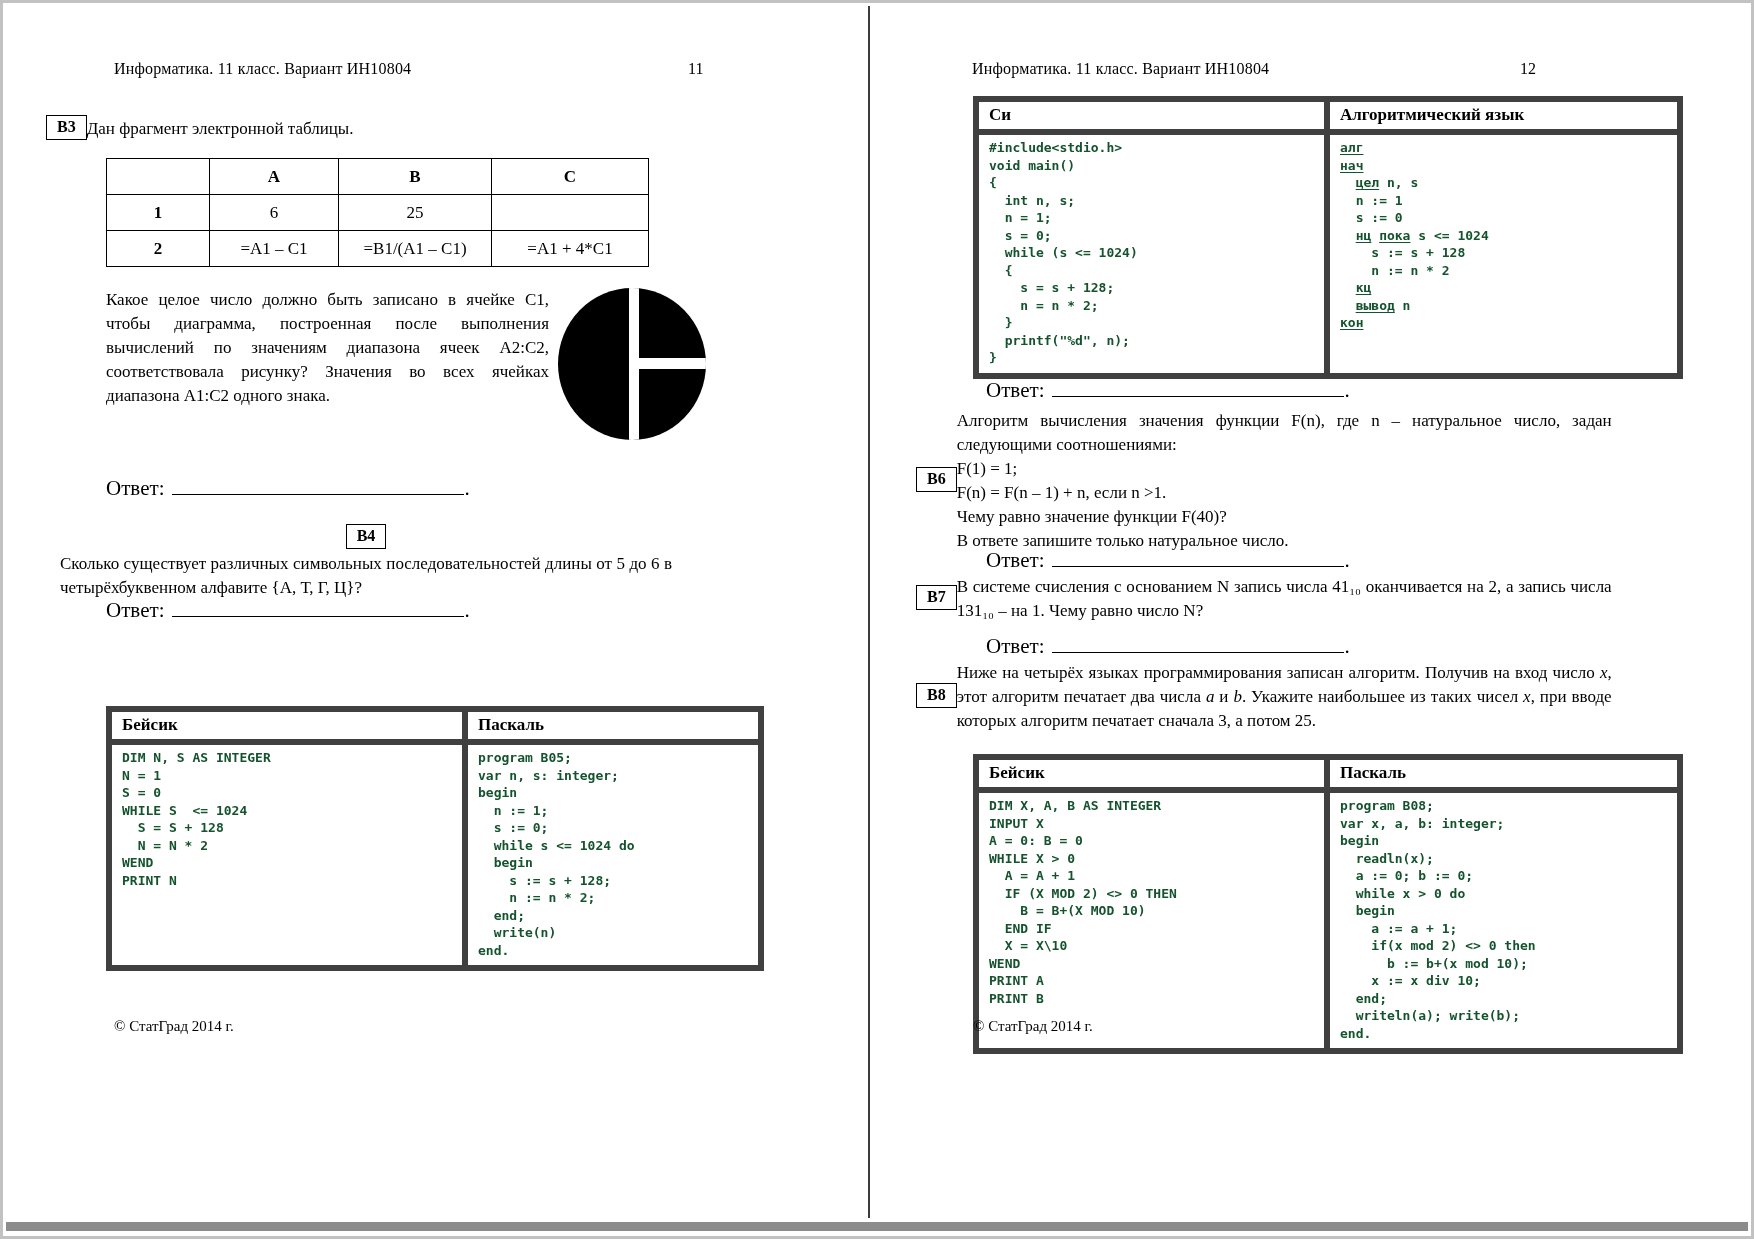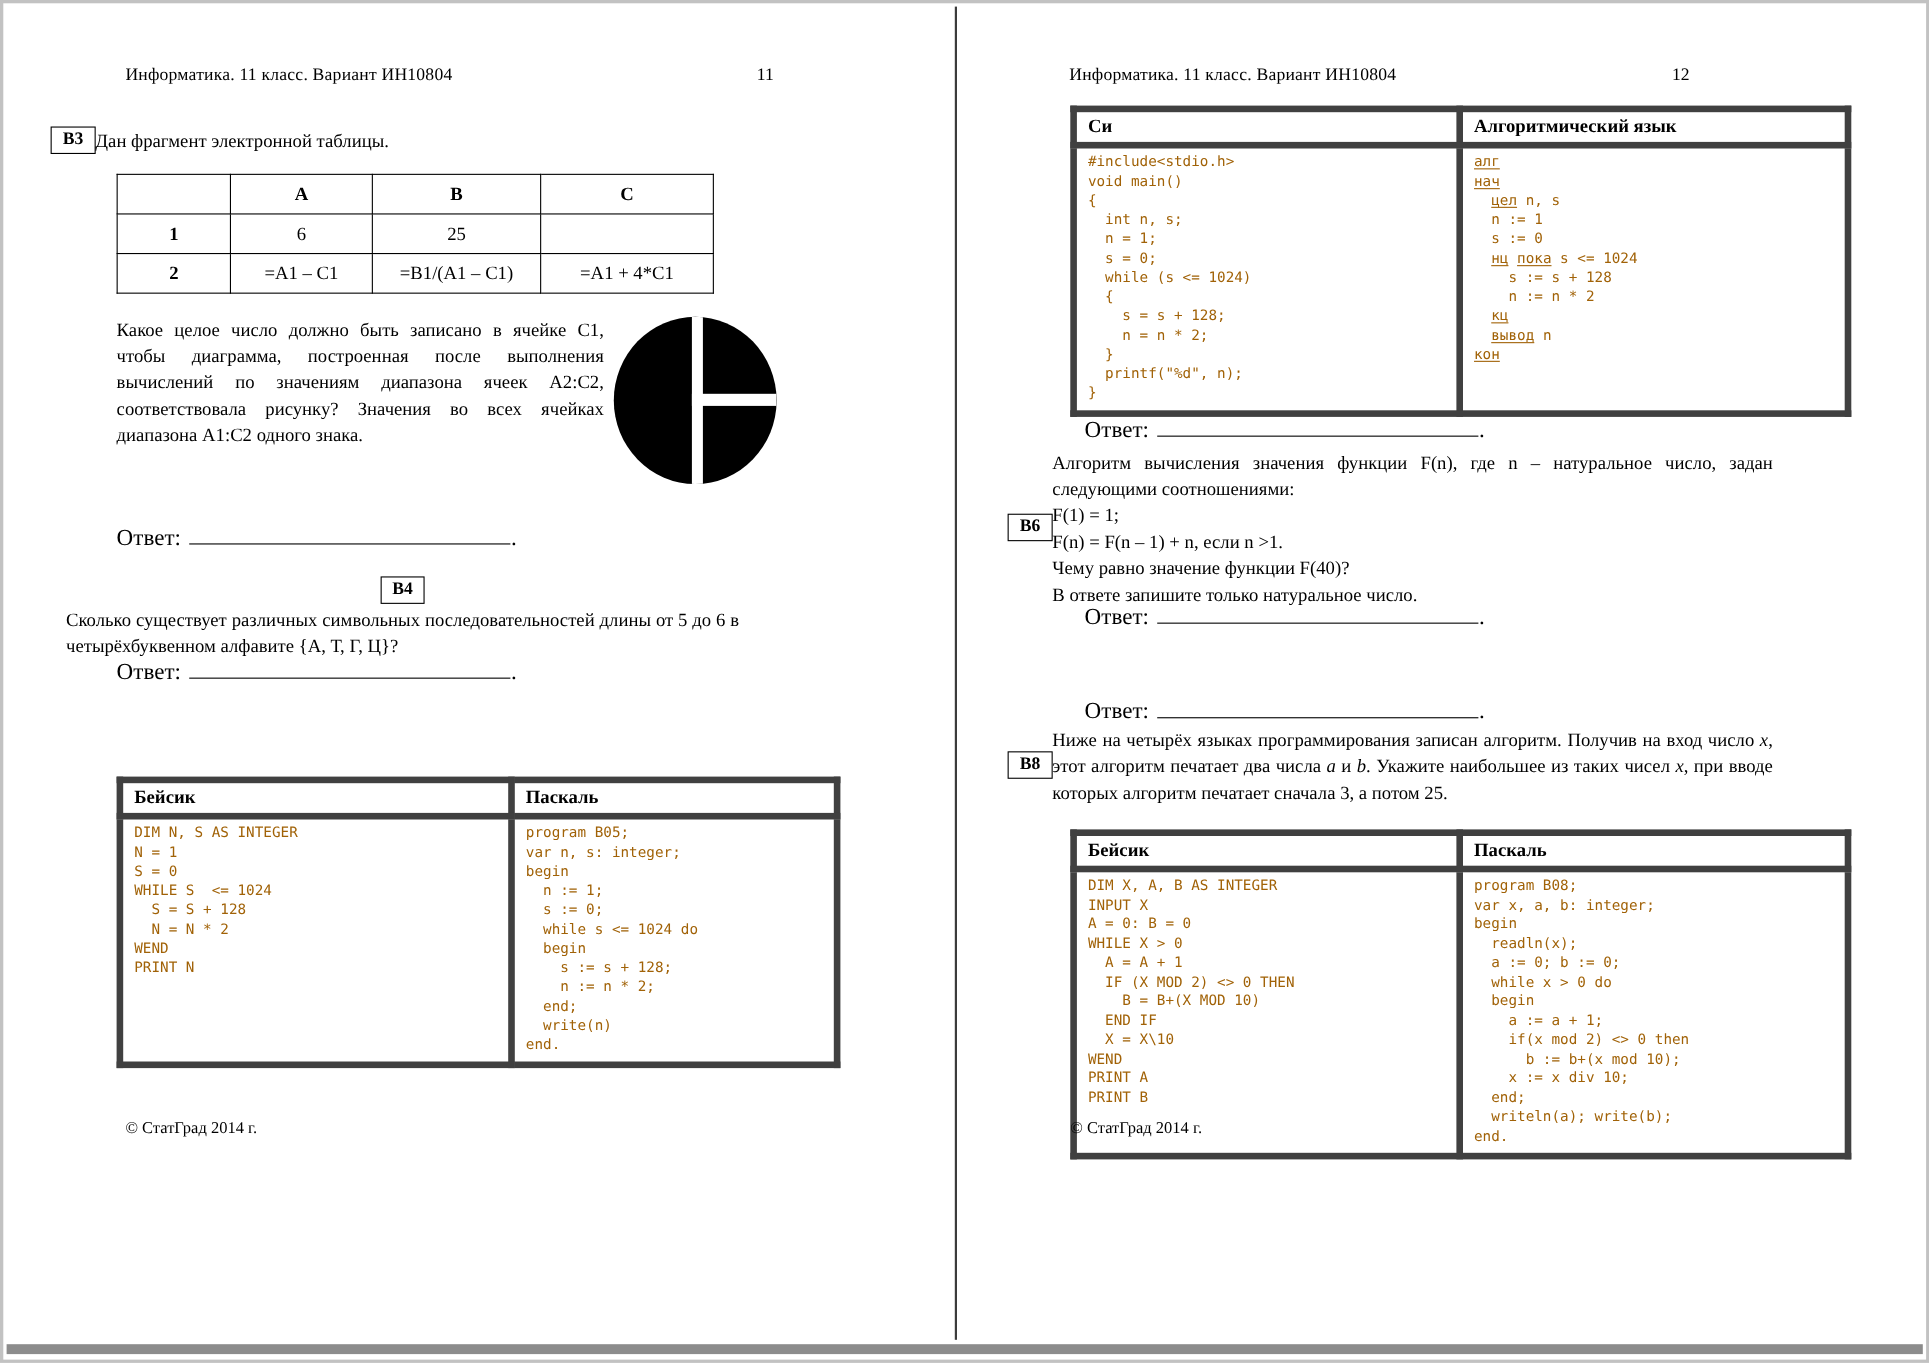--- a/index.html
+++ b/index.html
@@ -23,21 +23,21 @@
   .answer{font-size:21px;}
   .blank{display:inline-block;width:292px;border-bottom:1px solid #000;height:15px;margin-left:8px;}
   .sheet{border-collapse:collapse;font-size:17px;text-align:center;table-layout:fixed;}
   .sheet th,.sheet td{border:1px solid #000;height:35px;padding:0 6px;overflow:hidden;}
   .sheet th{font-weight:bold;}
   .codetable{border-collapse:collapse;table-layout:fixed;}
   .codetable th,.codetable td{border:6px solid #404040;text-align:left;vertical-align:top;}
   .codetable th{font-size:17px;font-weight:bold;padding:3px 10px 4px 10px;}
   .codetable td{padding:4px 10px 6px 10px;}
   .code{font-family:"DejaVu Sans Mono","Liberation Mono",monospace;font-size:13px;
-        line-height:17.5px;white-space:pre;margin:0;color:#a16207;}
+        line-height:17.5px;white-space:pre;margin:0;color:#14532d;font-weight:bold;}
   .code u{text-underline-offset:2px;}
   .pie{width:148px;height:152px;border-radius:50%;background:#000;position:relative;overflow:hidden;}
   .pie .vgap{position:absolute;left:71px;top:0;width:10px;height:100%;background:#fff;}
   .pie .hgap{position:absolute;left:71px;top:70px;right:0;height:11px;background:#fff;}
   .footer{font-size:15px;}
   .bottom-bar{position:absolute;left:3px;right:3px;bottom:5px;height:9px;background:#8c8c8c;}
 </style>
 </head>
 <body>
 
@@ -188,20 +188,24 @@
 F(1) = 1;
 F(n) = F(n – 1) + n, если n &gt;1.
 Чему равно значение функции F(40)?
 В ответе запишите только натуральное число.</div>
     </div>
 
     <div class="answer" style="left:116px;top:542px;">
       <span>Ответ:</span><span class="blank"></span><span>.</span>
     </div>
 
+    <div class="qrow" style="left:46px;top:566px;width:726px;">
+      <span class="q-label">В7</span>
+      <div class="qtext" style="padding-top:3px;width:655px;">В системе счисления с основанием N запись числа 41₁₀ оканчивается на 2, а запись числа 131₁₀ – на 1. Чему равно число N?</div>
+    </div>
 
     <div class="answer" style="left:116px;top:628px;">
       <span>Ответ:</span><span class="blank"></span><span>.</span>
     </div>
 
     <div class="qrow" style="left:46px;top:652px;width:726px;">
       <span class="q-label">В8</span>
       <div class="qtext" style="padding-top:3px;width:655px;"><span>Ниже на четырёх языках программирования записан алгоритм. Получив на вход число </span><span class="em">x</span><span>, этот алгоритм печатает два числа </span><span class="em">a</span><span> и </span><span class="em">b</span><span>. Укажите наибольшее из таких чисел </span><span class="em">x</span><span>, при вводе которых алгоритм печатает сначала 3, а потом 25.</span></div>
     </div>
 

